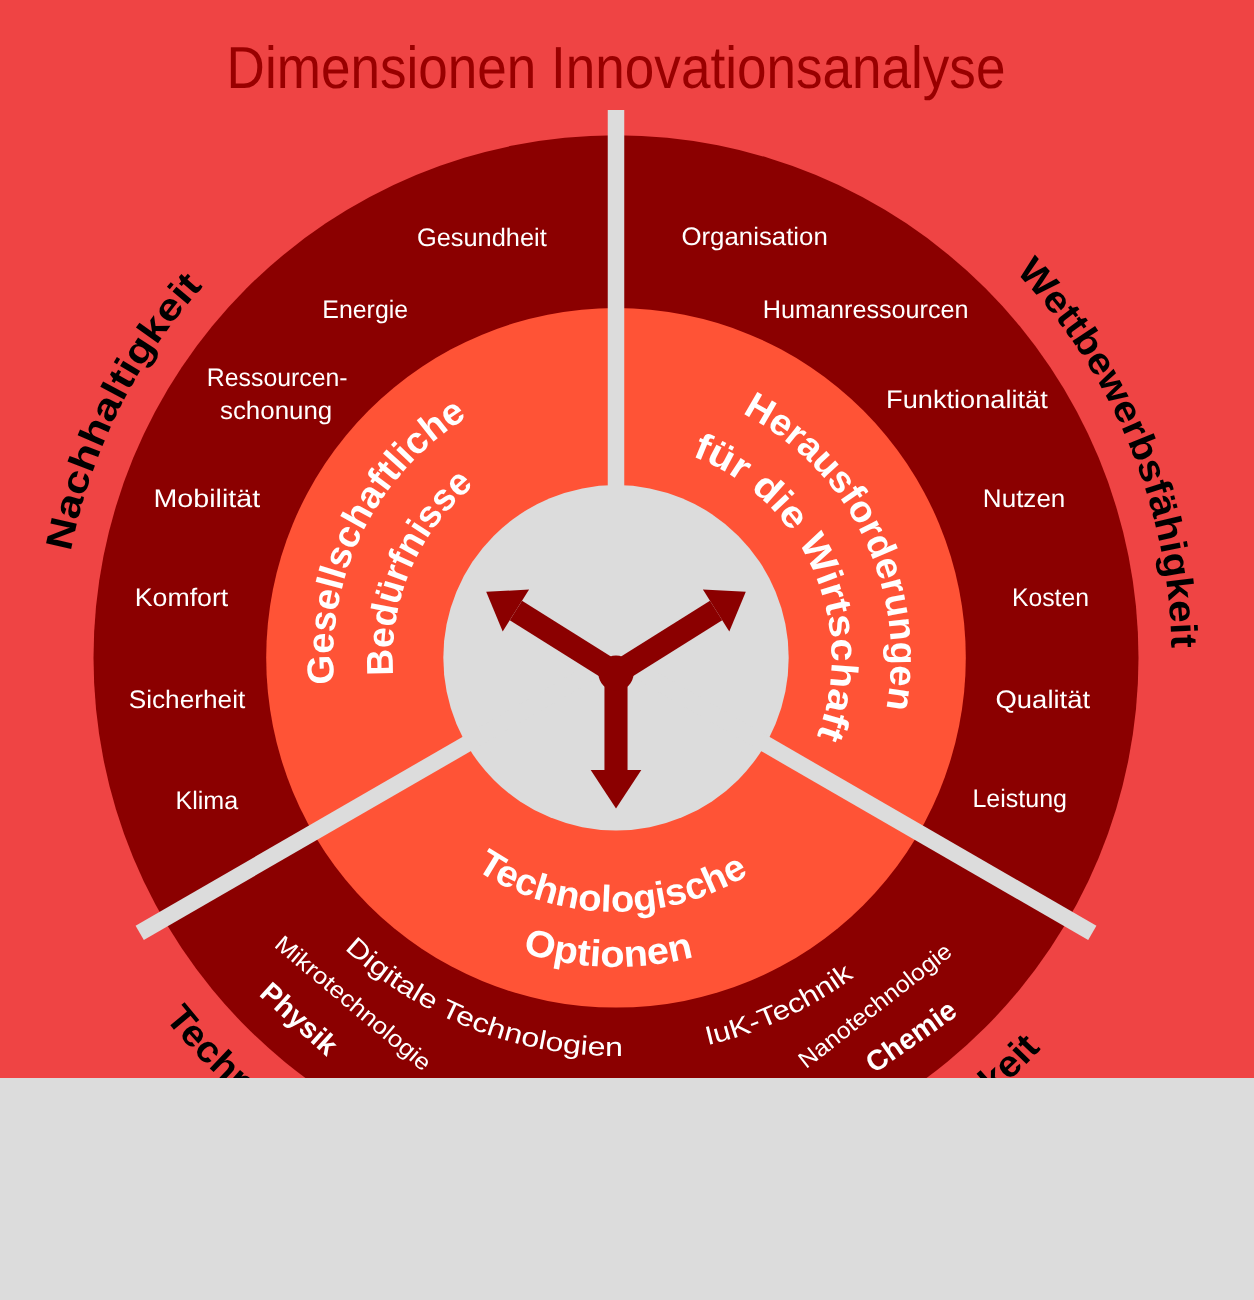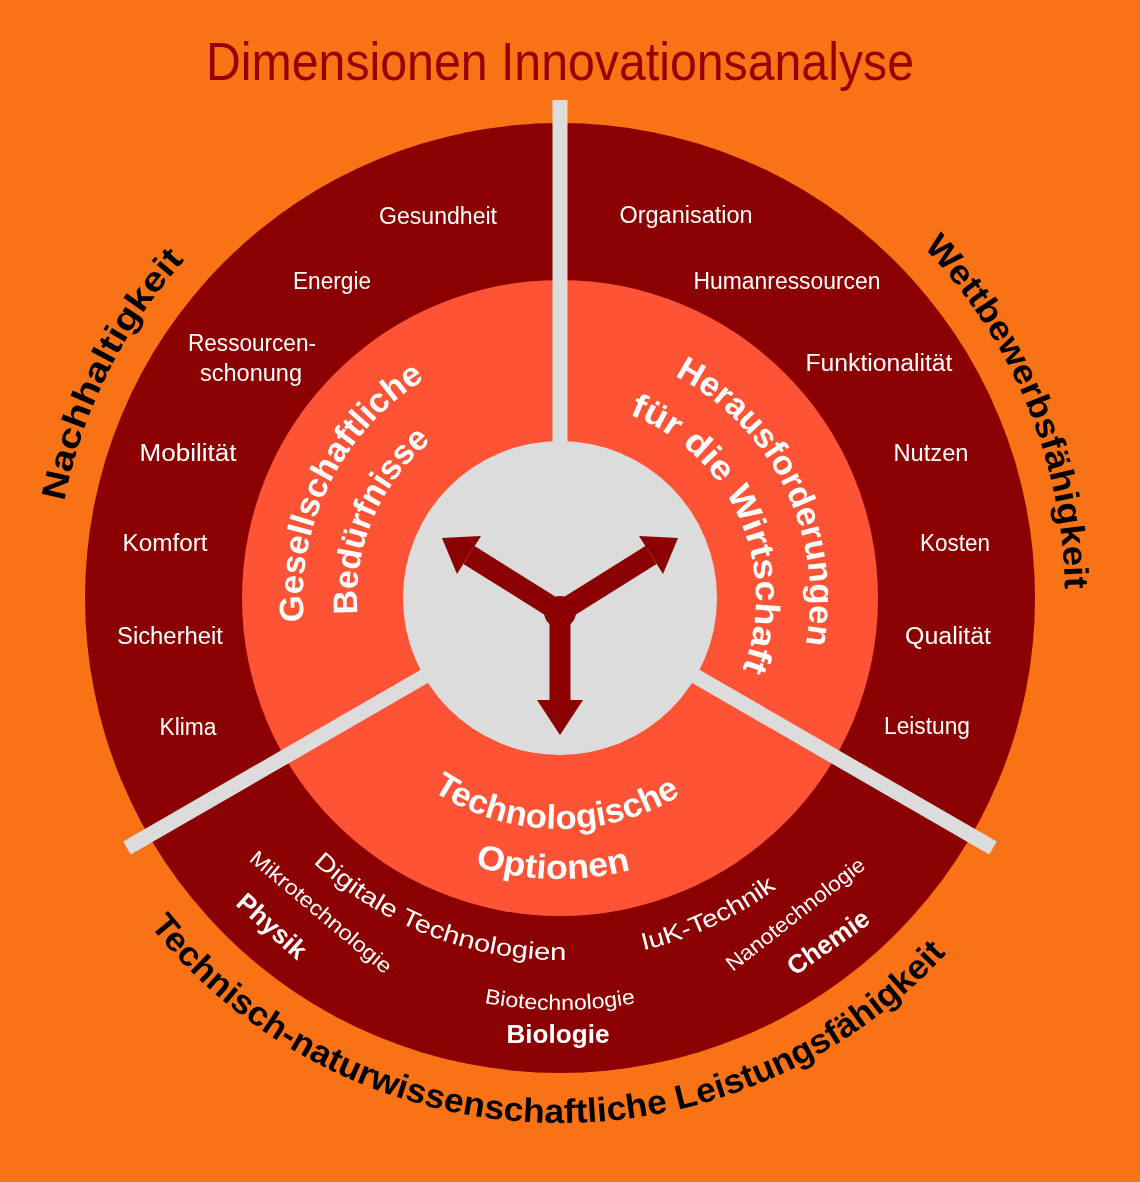--- a/index.html
+++ b/index.html
@@ -1,16 +1,16 @@
 <!DOCTYPE html>
 <html><head>
   <meta charset="utf-8">
   <style>
     html, body { margin: 0; padding: 0; background: #dcdcdc; }
-    #stage { position: relative; width: 1140px; height: 1182px; background: #f97316; overflow: hidden; }
+    #stage { position: relative; width: 1140px; height: 980px; background: #ef4444; overflow: hidden; }
     svg { display: block; }
     .title { font-family: "Liberation Sans", sans-serif; font-size: 54px; fill: #990000; }
     .dim { font-family: "Liberation Sans", sans-serif; font-weight: bold; font-size: 34px; fill: #000000; }
     .seg-title { font-family: "Liberation Sans", sans-serif; font-weight: bold; font-size: 34px; fill: #ffffff; }
     .item { font-family: "Liberation Sans", sans-serif; font-size: 23px; fill: #ffffff; }
     .tech { font-family: "Liberation Sans", sans-serif; font-size: 21px; fill: #ffffff; }
     .tech-lg { font-family: "Liberation Sans", sans-serif; font-size: 24px; fill: #ffffff; }
     .sci { font-family: "Liberation Sans", sans-serif; font-weight: bold; font-size: 26px; fill: #ffffff; }
   </style>
 </head>

